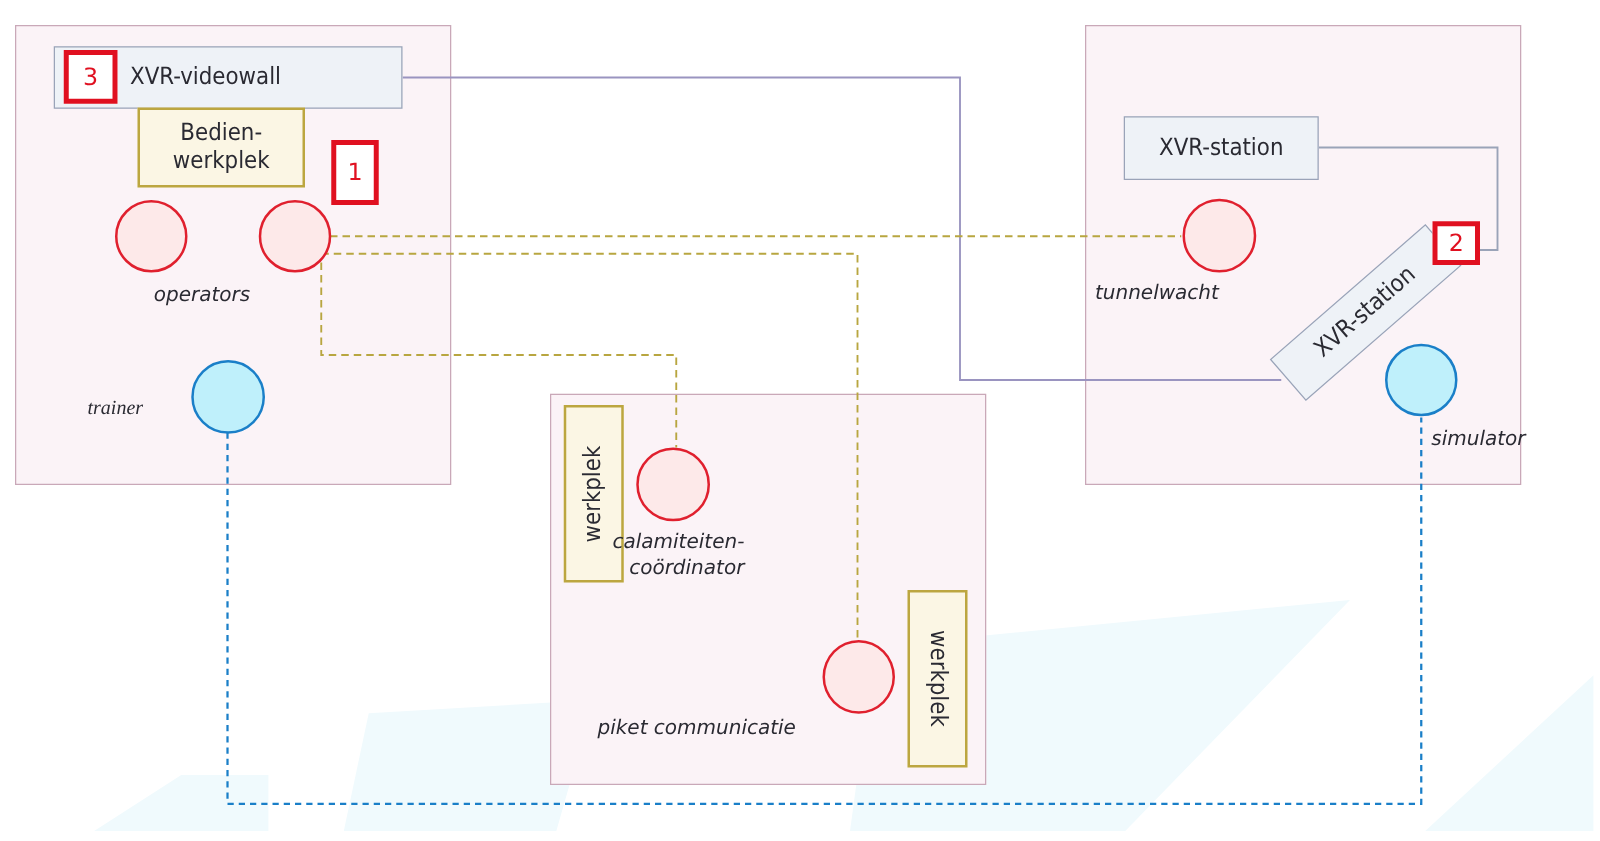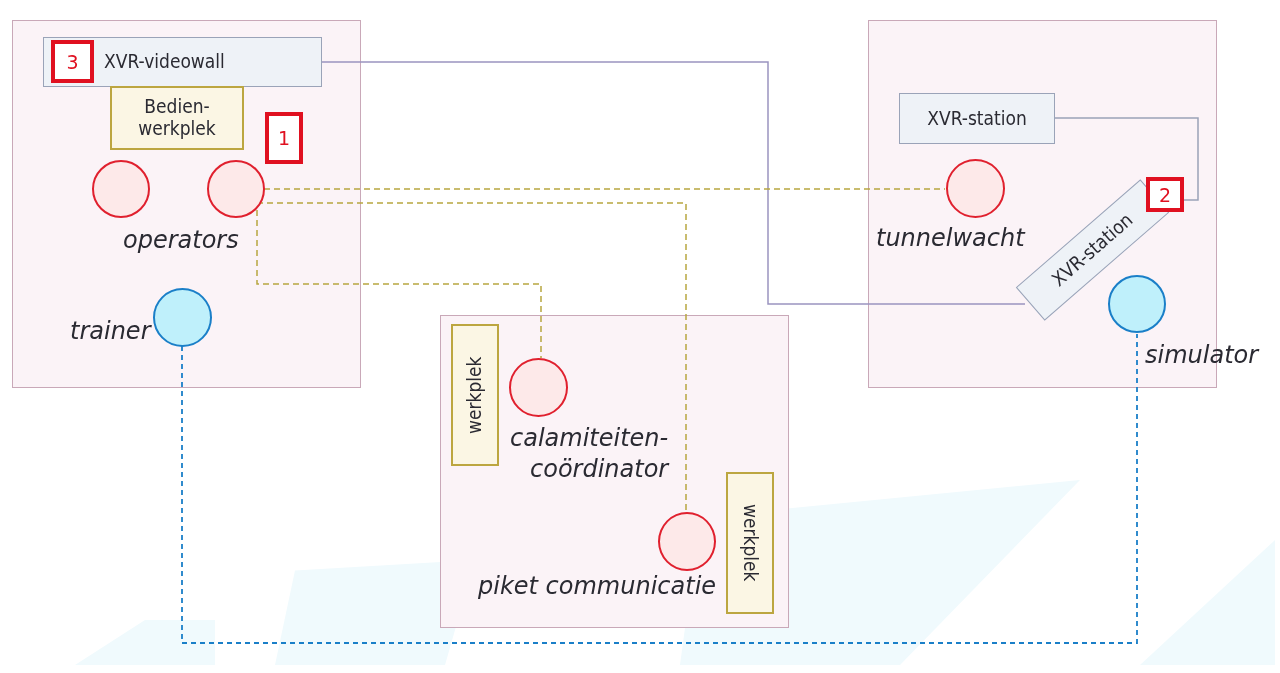--- a/index.html
+++ b/index.html
@@ -28,21 +28,21 @@
       border: 4px solid #e01020; background: #ffffff;
       color: #e01020; font-size: 19px;
       display: flex; align-items: center; justify-content: center;
     }
     .circle {
       position: absolute; border-radius: 50%; box-sizing: border-box;
     }
     .circle.red { background: #fde9e9; border: 2px solid #e0202e; }
     .circle.blue { background: #bff0fb; border: 2px solid #1a7fc8; }
     .label {
-      position: absolute; font-style: italic; font-size: 24px;
+      position: absolute; font-style: italic; font-size: 16px;
       font-family: "DejaVu Sans", sans-serif; color: #2a2a32;
       white-space: nowrap; line-height: 1.2;
     }
     .vertical { writing-mode: vertical-rl; }
     .vert-up { writing-mode: vertical-rl; transform: rotate(180deg); }
   </style>
 </head>
 <body>
 
 <div class="bg-shape" style="left:75px;top:620px;width:140px;height:45px;clip-path:polygon(50% 0,100% 0,100% 100%,0 100%);"></div>
@@ -76,41 +76,41 @@
   <span>Bedien-</span>
   <span>werkplek</span>
 </div>
 <div class="badge" style="left:265px;top:112px;width:38px;height:52px;">
   <span>1</span>
 </div>
 <div class="circle red" style="left:92px;top:160px;width:58px;height:58px;"></div>
 <div class="circle red" style="left:207px;top:160px;width:58px;height:58px;"></div>
 <div class="label" style="left:123px;top:226px;">operators</div>
 <div class="circle blue" style="left:153px;top:288px;width:59px;height:59px;"></div>
-<div class="label" style="left:70px;top:317px;">trainer</div>
+<div class="label" style="left:70px;top:317px;font-family:Liberation Serif, serif;">trainer</div>
 
 <div class="box xvr" style="left:899px;top:93px;width:156px;height:51px;">
   <span>XVR-station</span>
 </div>
 <div class="circle red" style="left:946px;top:159px;width:59px;height:59px;"></div>
 <div class="label" style="left:876px;top:224px;text-align:center;">tunnelwacht</div>
 <div class="box xvr" style="left:1010px;top:228px;width:165px;height:44px;transform:rotate(-41deg);transform-origin:center;">
   <span>XVR-station</span>
 </div>
 <div class="badge" style="left:1146px;top:177px;width:38px;height:35px;">
   <span>2</span>
 </div>
 <div class="circle blue" style="left:1108px;top:275px;width:58px;height:58px;"></div>
 <div class="label" style="left:1145px;top:341px;">simulator</div>
 
 <div class="box werk vert-up" style="left:451px;top:324px;width:48px;height:142px;">
   <span>werkplek</span>
 </div>
 <div class="circle red" style="left:509px;top:358px;width:59px;height:59px;"></div>
-<div class="label" style="left:510px;top:423px;line-height:1.3;">
+<div class="label" style="left:490px;top:423px;line-height:1.3;">
   <div>calamiteiten-</div>
   <div style="padding-left:12px;text-align:right;">coördinator</div>
 </div>
 <div class="circle red" style="left:658px;top:512px;width:58px;height:59px;"></div>
 <div class="label" style="left:478px;top:572px;font-style:italic;">piket communicatie</div>
 <div class="box werk vertical" style="left:726px;top:472px;width:48px;height:142px;">
   <span>werkplek</span>
 </div>
 
 </body></html>

